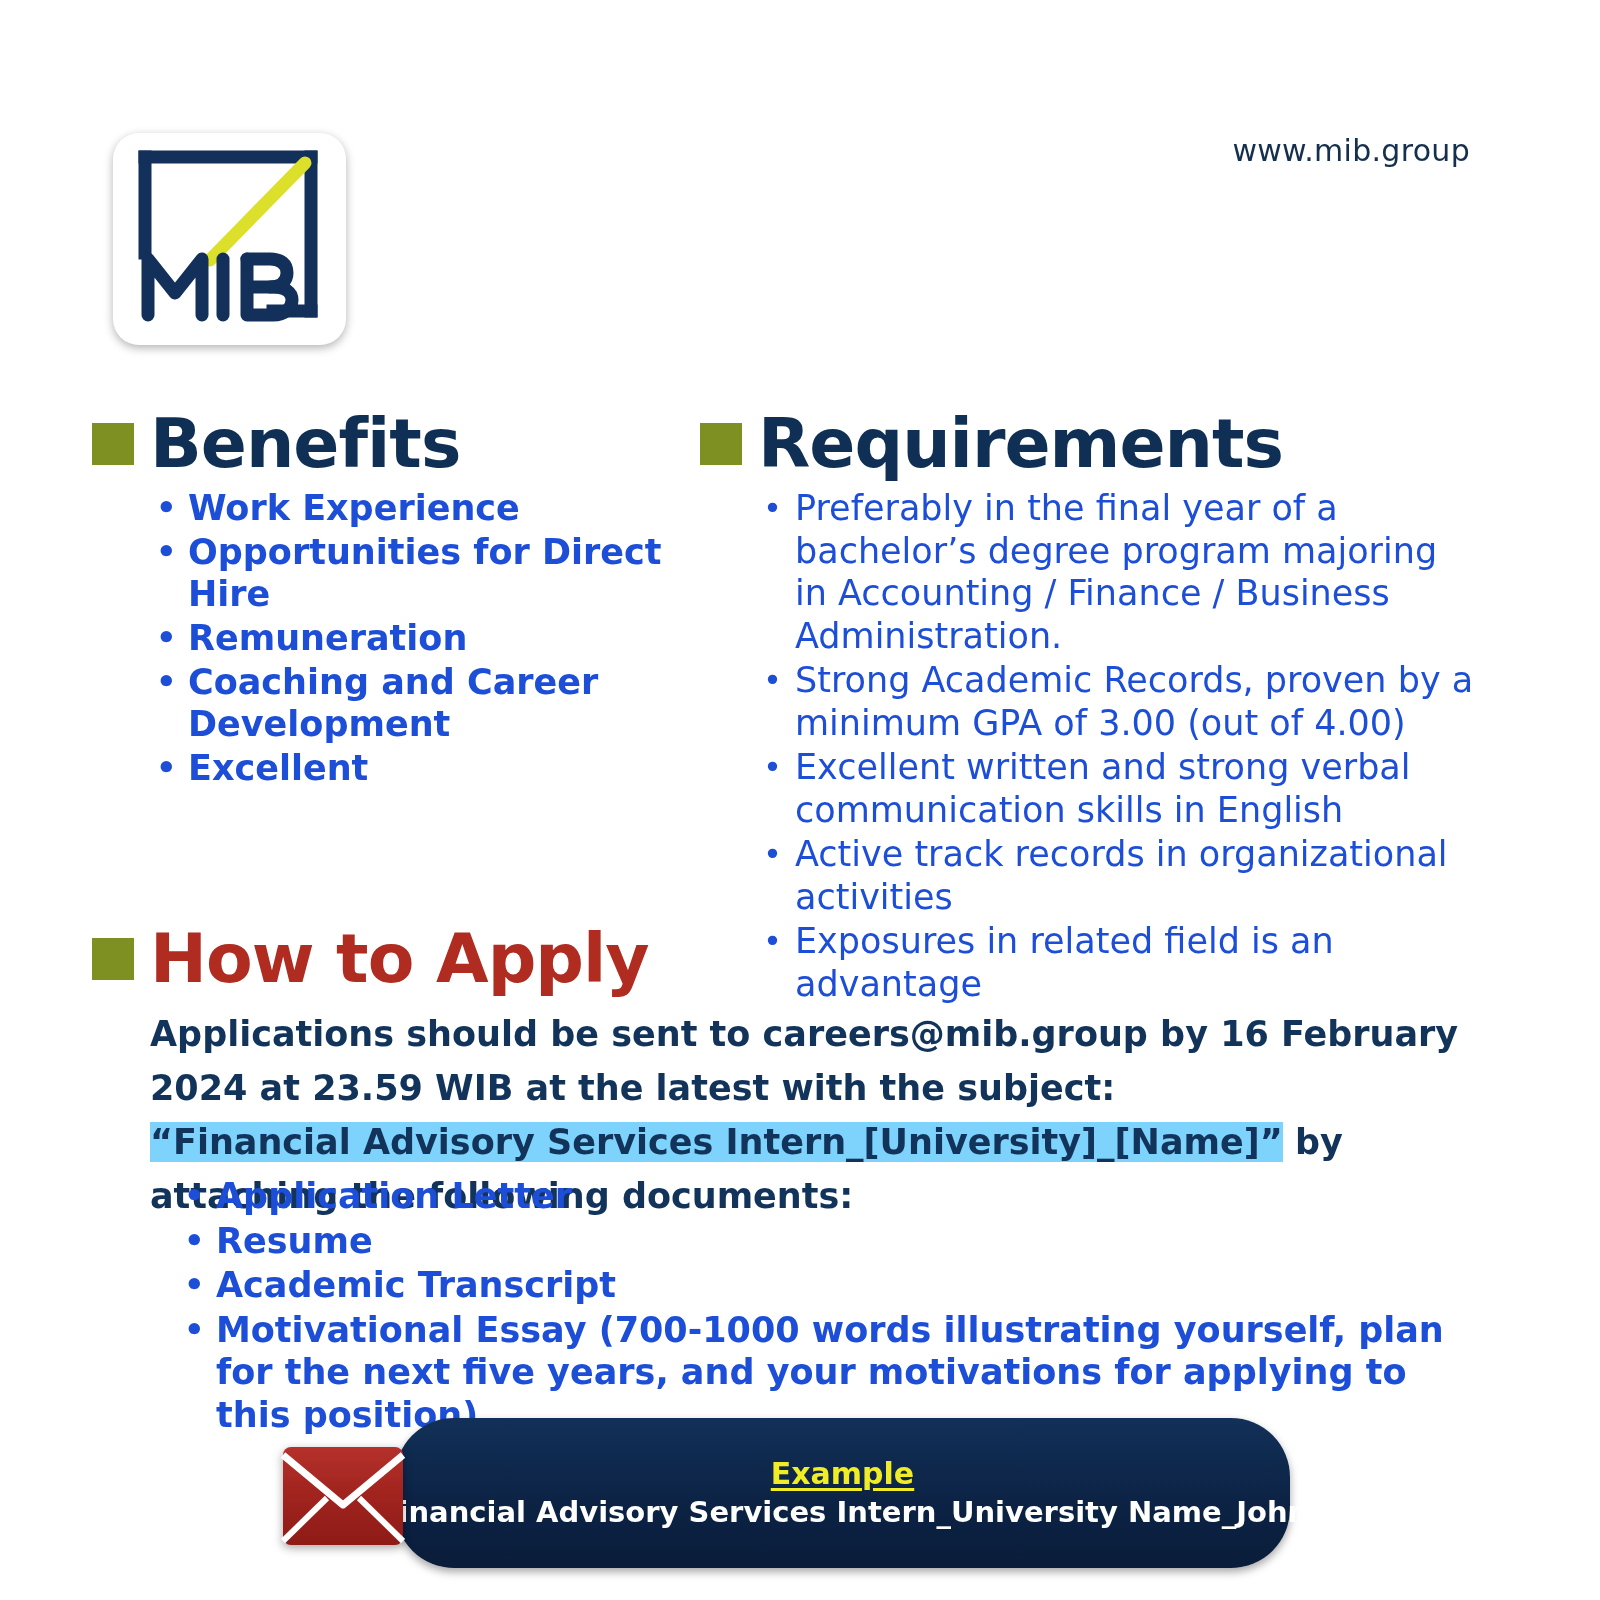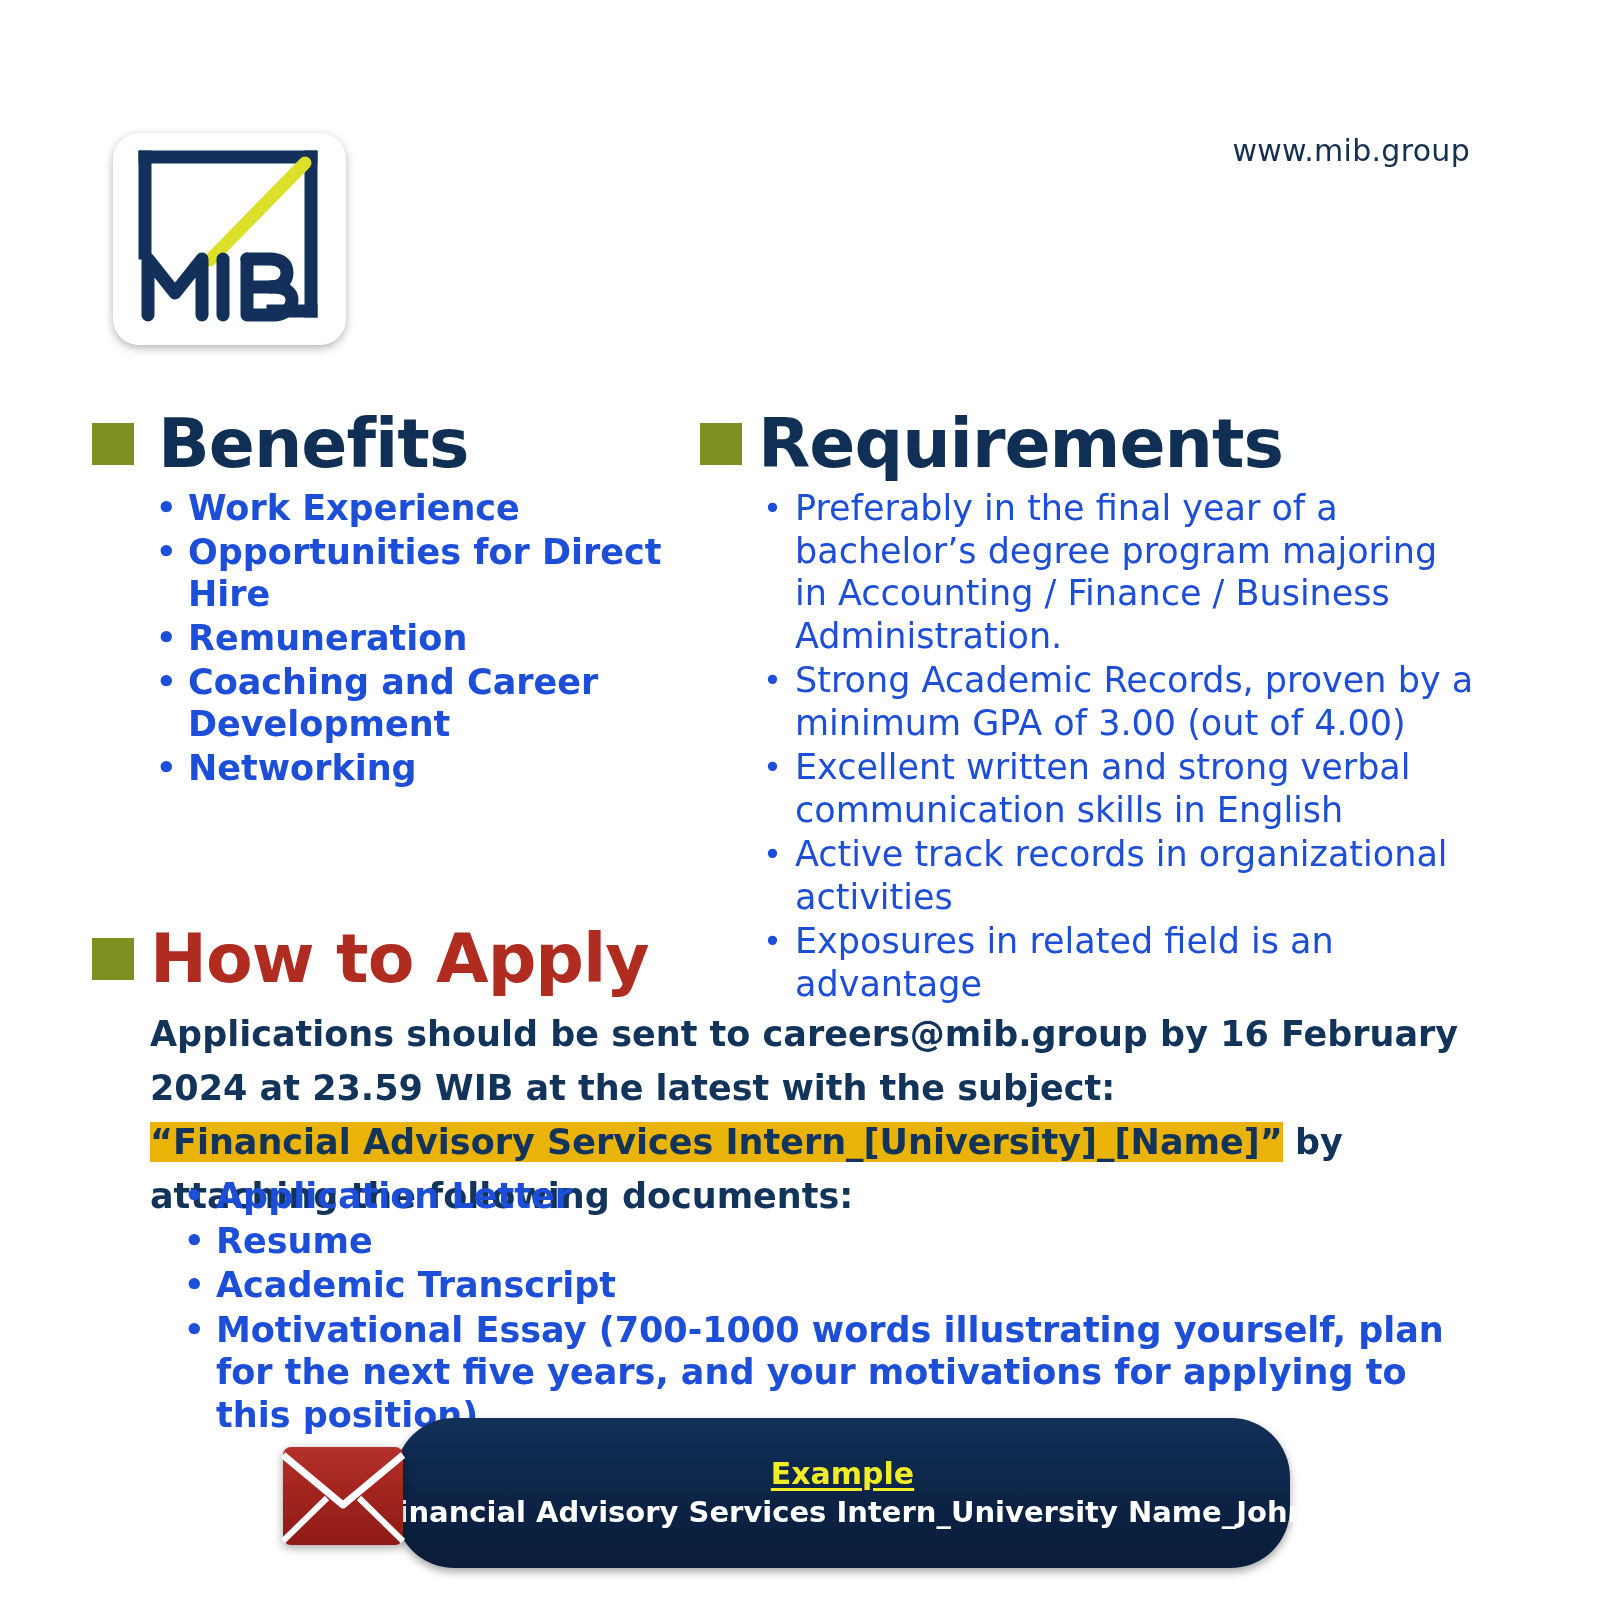--- a/index.html
+++ b/index.html
@@ -61,21 +61,21 @@
   .sec-title {
     font-size: 68px;
     font-weight: 700;
     line-height: 1;
     letter-spacing: -1px;
     color: #102f55;
     font-family: "DejaVu Sans", sans-serif;
   }
   .sec-title.red { color: #b02b20; }
 
-  #benefits-head   { left: 92px;  top: 410px; gap: 8px; }
+  #benefits-head   { left: 92px;  top: 410px; }
   #requirements-head { left: 700px; top: 410px; }
   #howto-head      { left: 92px;  top: 925px; }
 
   
   ul.blist {
     position: absolute;
     margin: 0;
     padding: 0;
     list-style: none;
     color: #1d4ed8;
@@ -119,21 +119,21 @@
     left: 150px;
     top: 1007px;
     width: 1330px;
     font-size: 35px;
     font-weight: 600;
     line-height: 54px;
     color: #12335a;
     font-family: "DejaVu Sans", sans-serif;
   }
   .hl {
-    background: #eab308;
+    background: #7dd3fc;
     box-decoration-break: clone;
     -webkit-box-decoration-break: clone;
   }
 
   #docs-list {
     left: 178px;
     top: 1175px;
     width: 1300px;
     font-size: 35px;
     font-weight: 600;
@@ -221,21 +221,21 @@
 
   <div class="sec-head" id="benefits-head">
     <span class="sq"></span>
     <span class="sec-title">Benefits</span>
   </div>
   <ul class="blist" id="benefits-list">
     <li>Work Experience</li>
     <li>Opportunities for Direct Hire</li>
     <li>Remuneration</li>
     <li>Coaching and Career Development</li>
-    <li>Networking</li>
+    <li>Excellent</li>
   </ul>
 
   <div class="sec-head" id="requirements-head">
     <span class="sq"></span>
     <span class="sec-title">Requirements</span>
   </div>
   <ul class="blist" id="requirements-list">
     <li>Preferably in the final year of a bachelor’s degree program majoring in Accounting / Finance / Business Administration.</li>
     <li>Strong Academic Records, proven by a minimum GPA of 3.00 (out of 4.00)</li>
     <li>Excellent written and strong verbal communication skills in English</li>

